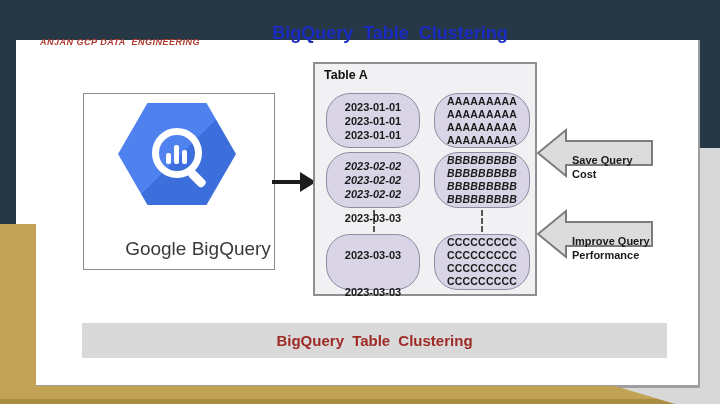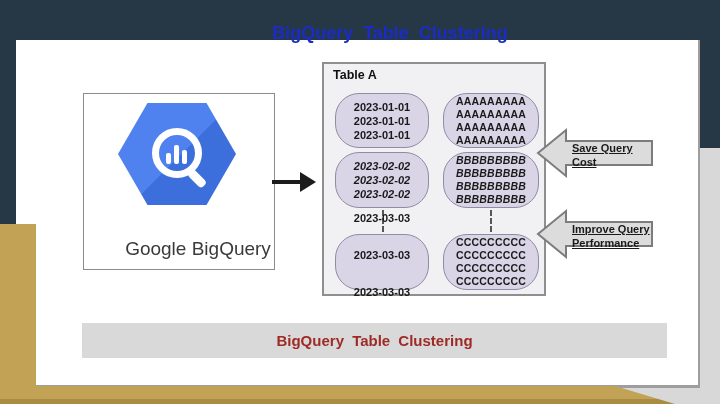--- a/index.html
+++ b/index.html
@@ -56,21 +56,21 @@
   .source-caption{
     position:absolute;left:83px;top:238px;width:190px;text-align:center;
     font-size:19px;color:#3a3a3a;padding-left:20px;
   }
   
   .flow-line{position:absolute;left:272px;top:180px;width:30px;height:4px;background:#1c1c1c;}
   .flow-head{position:absolute;left:300px;top:172px;width:0;height:0;
     border-left:16px solid #1c1c1c;border-top:10px solid transparent;border-bottom:10px solid transparent;}
   
   .panel{
-    position:absolute;left:322px;top:62px;width:224px;height:234px;
+    position:absolute;left:313px;top:62px;width:224px;height:234px;
     background:var(--panel-gray,#f1f0f3);border:2px solid var(--panel-border,#8f8f8f);box-sizing:border-box;padding-left:24px;
   }
   .panel-label{position:absolute;left:9px;top:4px;font-size:12.5px;font-weight:bold;color:#111;}
   .blk{
     position:absolute;border-radius:24px;box-sizing:border-box;
     background:var(--block-lavender,#d9d4e6);border:1.5px solid var(--block-border,#8f8da3);
     display:flex;flex-direction:column;justify-content:center;align-items:center;
   }
   .blk .row{font-weight:bold;color:#1a1a1a;}
   .date-row{font-size:11px;line-height:14px;}
@@ -78,42 +78,43 @@
   .val-row{font-size:10.5px;line-height:13px;letter-spacing:.2px;}
   .col1{left:11px;width:94px;} .col2{left:119px;width:96px;text-align:center;}
   .gy1{top:29px;height:55px;} .gy2{top:88px;height:56px;font-style:italic;} .gy3{top:170px;height:56px;}
   .dash{position:absolute;width:0;height:22px;border-left:2px dashed #555;top:146px;}
   .dash-1{left:58px;} .dash-2{left:166px;}
   
   .callout{position:absolute;width:118px;height:52px;}
   .callout-1{left:536px;top:127px;} .callout-2{left:536px;top:208px;}
   .callout svg{position:absolute;left:0;top:0;}
   .callout-label{
-    position:absolute;left:36px;top:2px;width:78px;height:52px;display:flex;align-items:center;
-    font-size:11px;font-weight:bold;color:#1a1a1a;line-height:1.3;text-decoration:underline;
+    position:absolute;left:36px;top:14px;width:78px;height:52px;display:flex;align-items:center;
+    font-size:11px;font-weight:bold;color:#1a1a1a;line-height:1.3;
   }
   
   .footer-bar{
     position:absolute;left:82px;top:323px;width:585px;height:35px;background:#d9d9d9;
     display:flex;align-items:center;justify-content:center;
   }
   .footer-title{font-size:15px;font-weight:bold;color:var(--footer-red,#9e2a25);word-spacing:4px;}
 </style>
 </head>
 <body>
 
 <div class="stage">
 
   <div class="navy-top"></div>
   <div class="navy-left"></div>
   <div class="navy-right"></div>
   <div class="slide"></div>
   <div class="gold-left"></div>
   <div class="gold-bottom"></div>
 
+  <div class="brand">ANJAN GCP DATA  ENGINEERING</div>
   <div class="title">BigQuery Table Clustering</div>
 
   <div class="source-box"></div>
   <div class="hex"></div>
   <div class="lens"></div>
   <div class="lens-handle"></div>
   <div class="bars">
     <span class="bar-1"></span>
     <span class="bar-2"></span>
     <span class="bar-3"></span>

